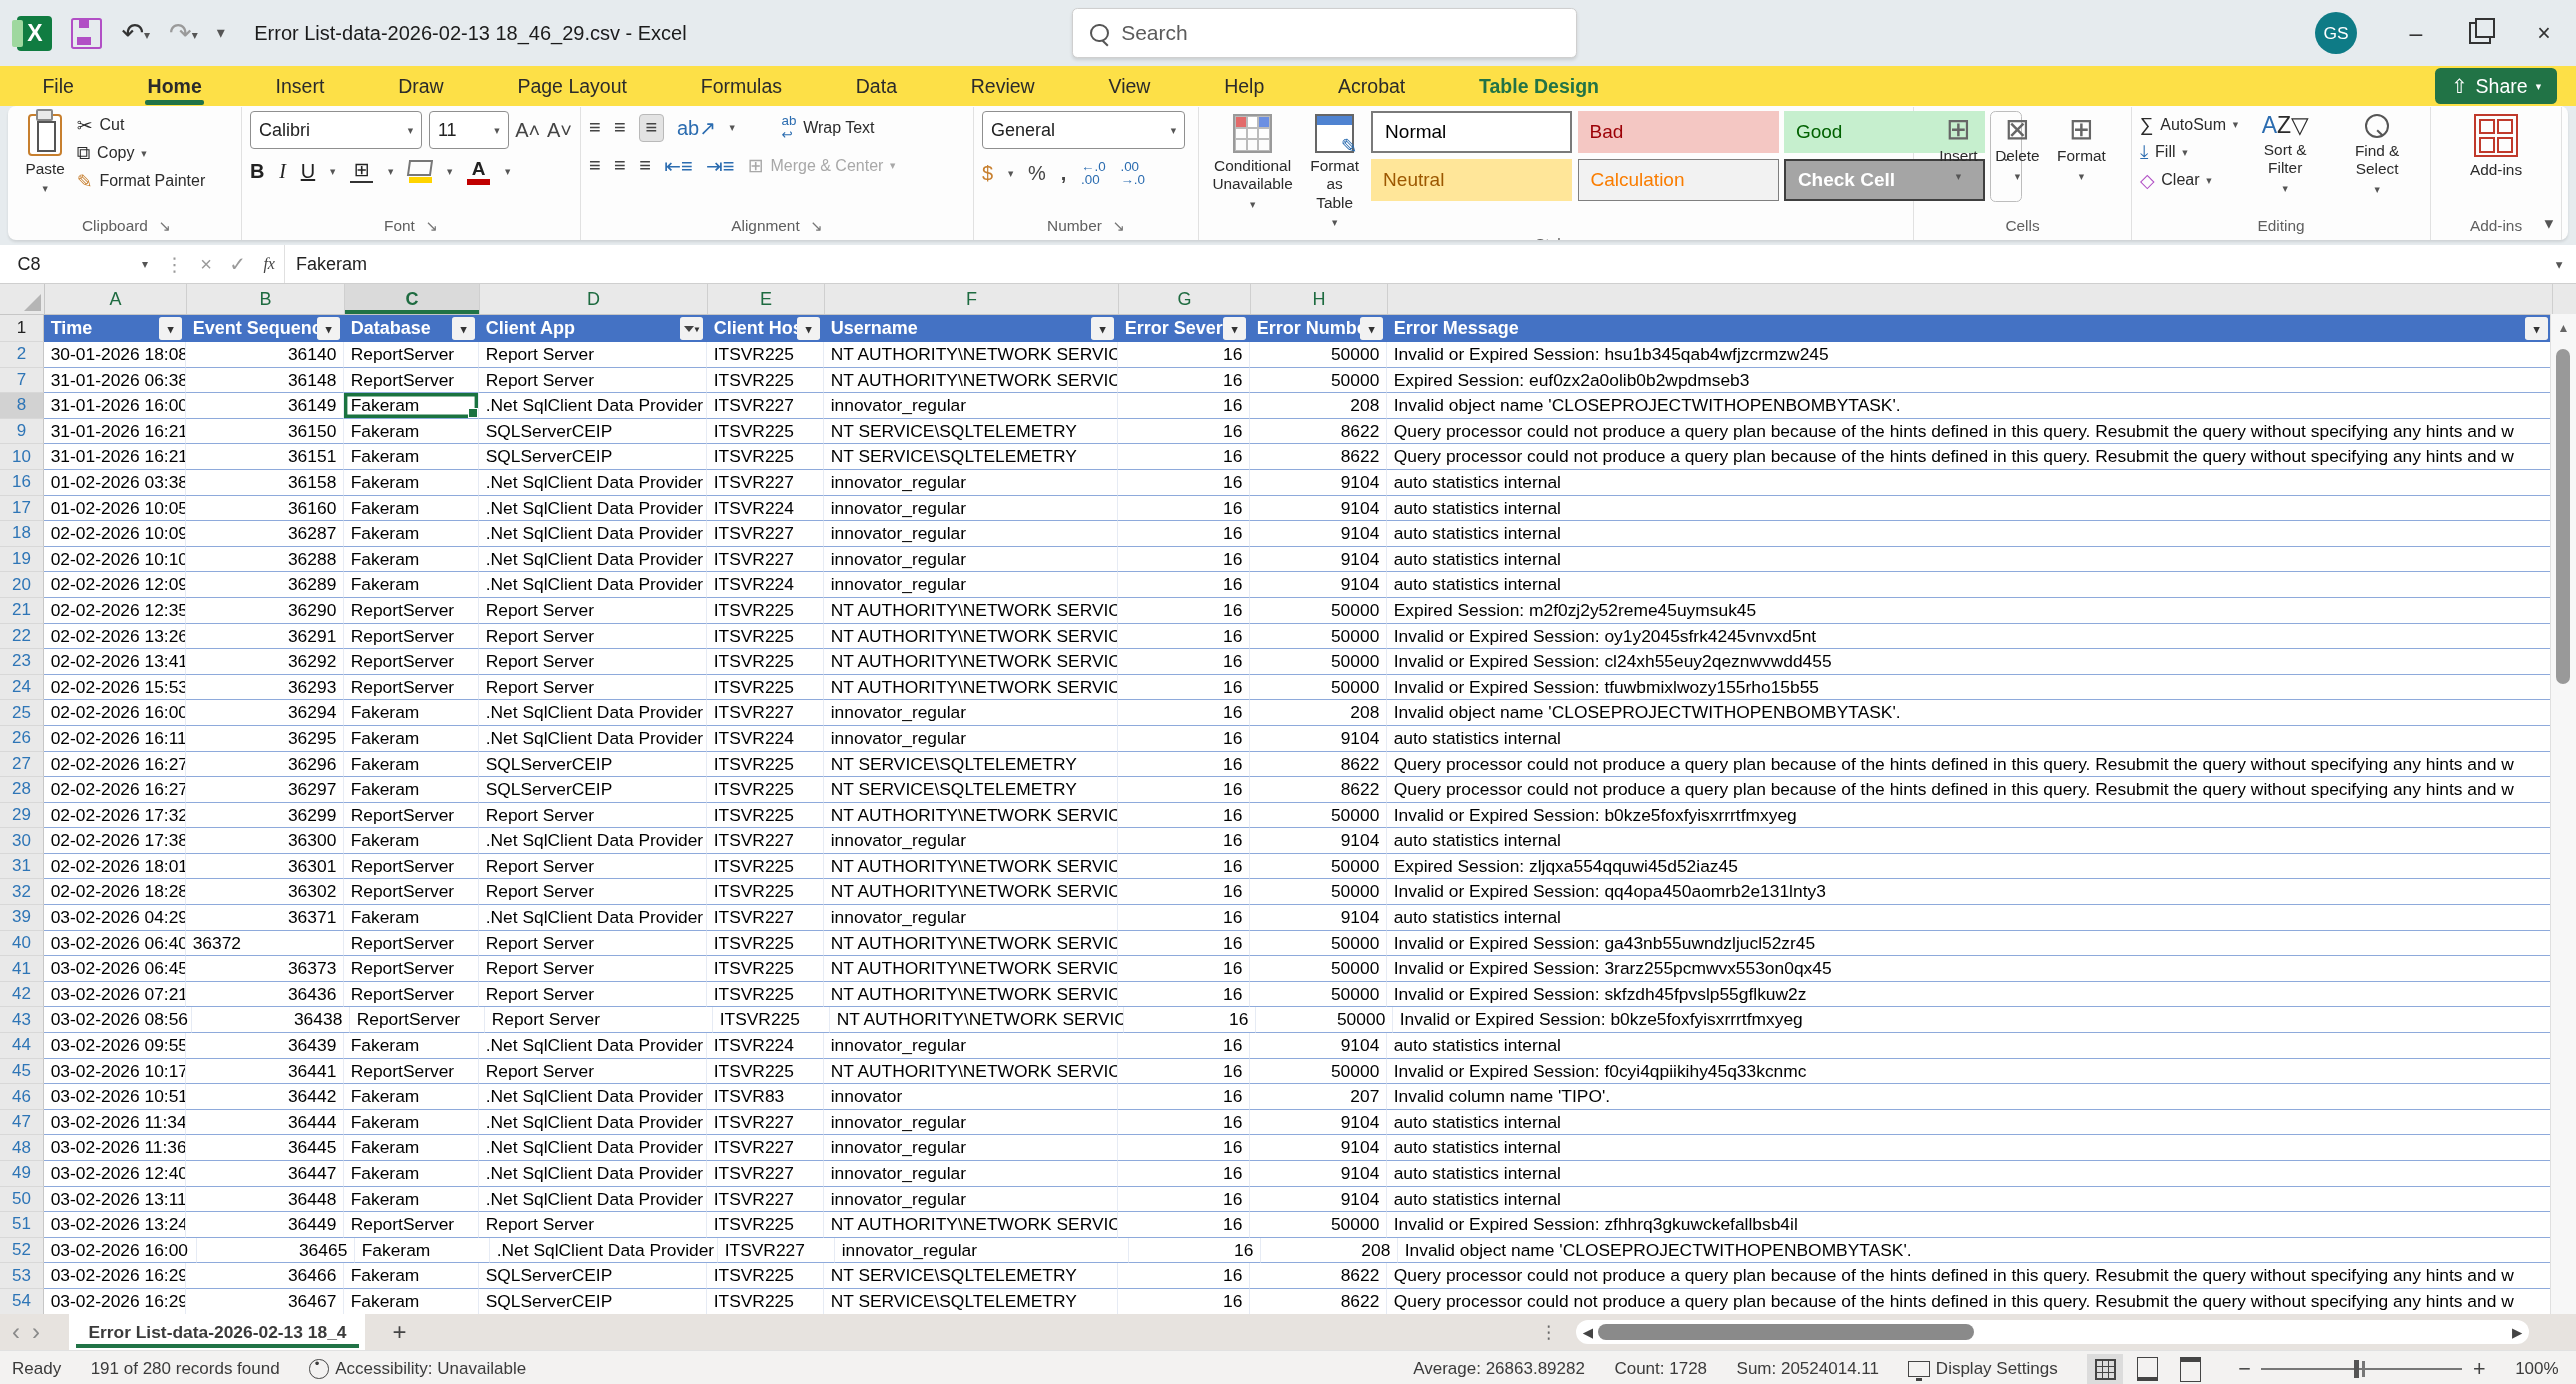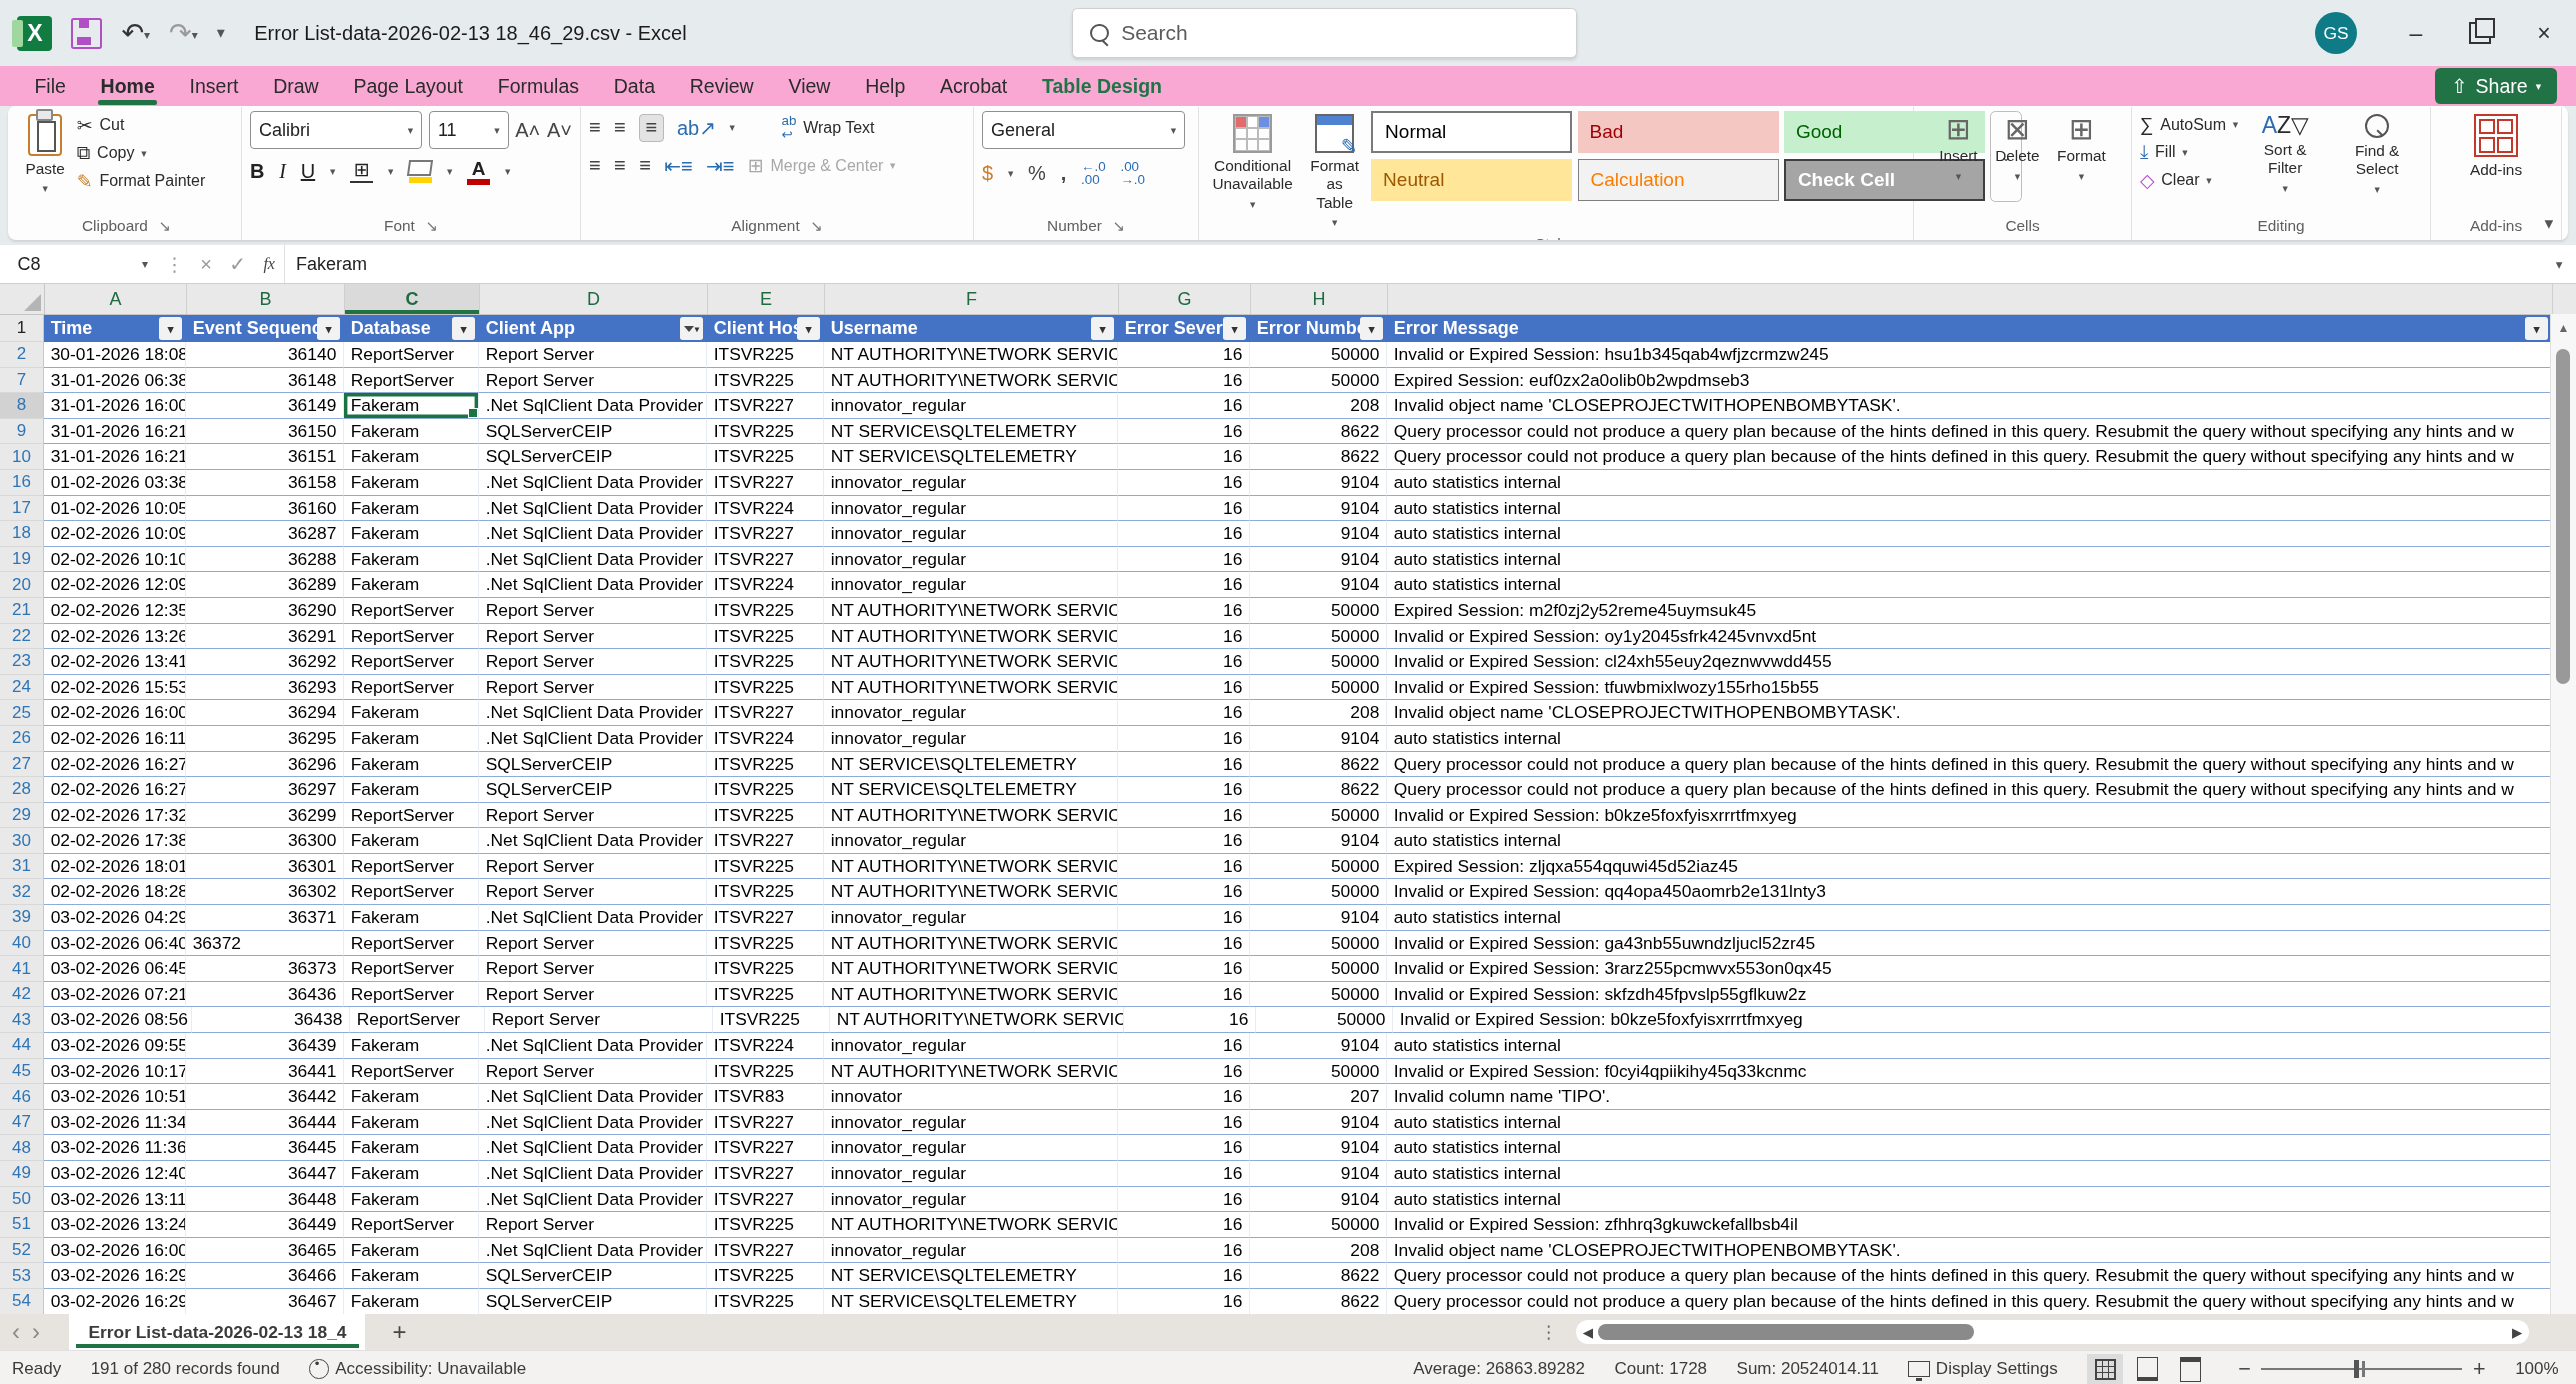--- a/index.html
+++ b/index.html
@@ -23,21 +23,21 @@
     display:flex;align-items:center;gap:12px;padding-left:17.4px;color:#5c5c5c;font-size:21px;}
   .mag{width:14.8px;height:14.8px;border:2px solid #555;border-radius:50%;position:relative;flex:none;}
   .mag::after{content:"";position:absolute;left:12px;top:13.4px;width:2px;height:8px;background:#555;transform:rotate(-45deg);}
   .win-right{position:absolute;right:0;top:0;height:66px;display:flex;align-items:center;}
   .avatar{width:42px;height:42px;border-radius:50%;background:#0e7b86;color:#fff;font-size:17.4px;
     display:flex;align-items:center;justify-content:center;margin-right:27px;}
   .wbtn{width:64px;height:66px;display:flex;align-items:center;justify-content:center;font-size:23px;color:#333;}
   .restore{width:17.4px;height:17.4px;border:2px solid #333;position:relative;}
   .restore::before{content:"";position:absolute;left:3.4px;top:-6px;width:16px;height:16px;border:2px solid #333;background:#e6ebee;}
   
-  .tabsrow{height:40px;display:flex;align-items:center;padding-left:17px;background:#f9a8d4;}
+  .tabsrow{height:40px;display:flex;align-items:center;padding-left:25px;background:#fde047;gap:39px;}
   .rtab{padding:0 17.4px;font-size:19.5px;color:#2b2b2b;height:40px;display:flex;align-items:center;position:relative;white-space:nowrap;}
   .rtab.active{font-weight:bold;}
   .rtab.active::after{content:"";position:absolute;left:14.8px;right:14.8px;bottom:1.3px;height:4.7px;background:#217346;border-radius:2px;}
   .rtab.ctx{color:#217346;font-weight:bold;}
   .sharebtn{margin-left:auto;margin-right:19px;background:#217346;color:#fff;height:36px;border-radius:5.4px;
     padding:0 16px;font-size:19.5px;display:flex;align-items:center;gap:8px;}
   
   .ribbon{height:139px;padding:0 8px;}
   .ribboncard{background:#fdfdfd;border-radius:8px;height:133px;display:flex;box-shadow:0 2px 2.7px rgba(0,0,0,.10);
     position:relative;padding:1.3px 4px 0 4px;overflow:hidden;}
@@ -949,21 +949,21 @@
         <div class="cell" style="width: 135px; text-align: left;">ReportServer</div>
         <div class="cell" style="width: 228px; text-align: left;">Report Server</div>
         <div class="cell" style="width: 117px; text-align: left;">ITSVR225</div>
         <div class="cell" style="width: 294px; text-align: left;">NT AUTHORITY\NETWORK SERVICE</div>
         <div class="cell" style="width: 132px; text-align: right;">16</div>
         <div class="cell" style="width: 137px; text-align: right;">50000</div>
         <div class="cell" style="width: 1165px; text-align: left;">Invalid or Expired Session: zfhhrq3gkuwckefallbsb4il</div>
       </div>
       <div class="trow">
         <div class="rownum">52</div>
-        <div class="cell" style="width: 142px; text-align: left;">03-02-2026 16:00</div>
+        <div class="cell" style="width: 153px; text-align: left;">03-02-2026 16:00</div>
         <div class="cell" style="width: 158px; text-align: right;">36465</div>
         <div class="cell" style="width: 135px; text-align: left;">Fakeram</div>
         <div class="cell" style="width: 228px; text-align: left;">.Net SqlClient Data Provider</div>
         <div class="cell" style="width: 117px; text-align: left;">ITSVR227</div>
         <div class="cell" style="width: 294px; text-align: left;">innovator_regular</div>
         <div class="cell" style="width: 132px; text-align: right;">16</div>
         <div class="cell" style="width: 137px; text-align: right;">208</div>
         <div class="cell" style="width: 1165px; text-align: left;">Invalid object name 'CLOSEPROJECTWITHOPENBOMBYTASK'.</div>
       </div>
       <div class="trow">

